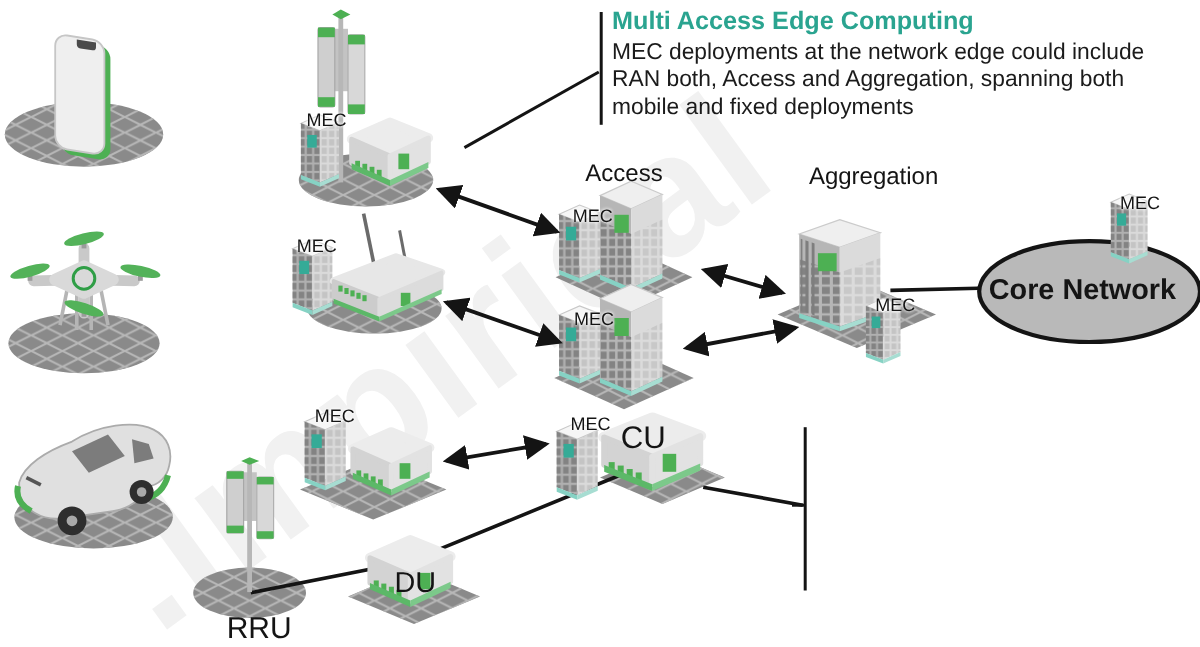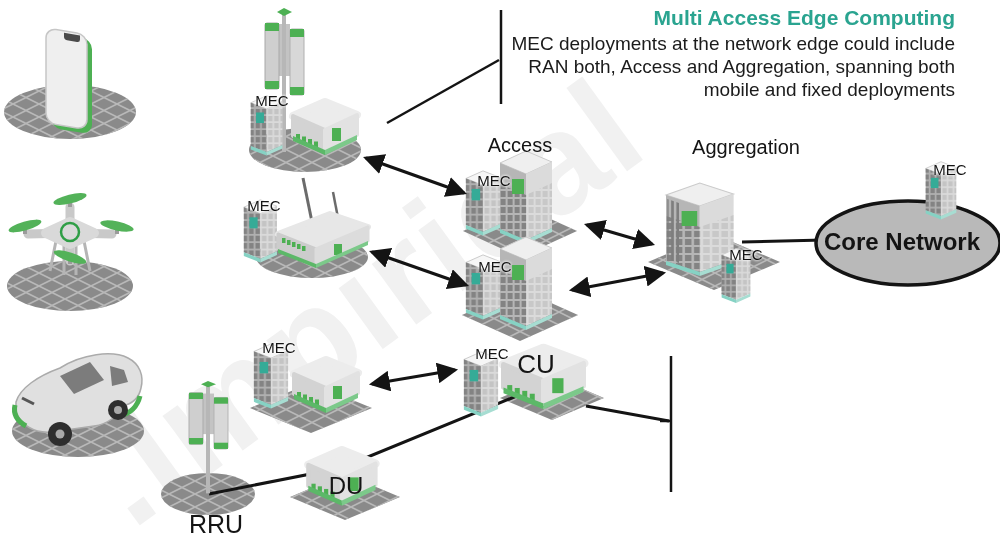--- a/index.html
+++ b/index.html
@@ -13,21 +13,21 @@
     transform:rotate(-36deg);transform-origin:0 0;white-space:nowrap;
     user-select:none;
   }
   #scene{position:absolute;left:0;top:0;z-index:1;}
   .lbl{position:absolute;z-index:3;color:#141414;text-align:center;line-height:1.05;}
   .lbl-big{font-size:26px;}
   .lbl-med{font-size:20px;}
   .lbl-mec{font-size:15px;width:44px;text-shadow:0 0 3px #fff,0 0 3px #fff;}
   .lbl-core{font-size:24px;font-weight:bold;}
   .lbl-box{font-size:26px;}
-  .callout{position:absolute;z-index:3;text-align:right;}
+  .callout{position:absolute;z-index:3;}
   .callout-title{font-size:21px;font-weight:bold;color:#2aa490;margin-bottom:2px;}
   .callout-body{font-size:19px;color:#1b1b1b;line-height:1.22;}
 </style>
 </head>
 <body>
 
 <div id="canvas">
 
   <div id="watermark">.Impirical</div>
 
@@ -235,21 +235,21 @@
     <g stroke="#141414" stroke-width="3.2" fill="none">
       <line x1="366" y1="158" x2="464" y2="193" marker-start="url(#ah)" marker-end="url(#ah)"></line>
       <line x1="587" y1="225" x2="652" y2="244" marker-start="url(#ah)" marker-end="url(#ah)"></line>
       <line x1="372" y1="252" x2="466" y2="285" marker-start="url(#ah)" marker-end="url(#ah)"></line>
       <line x1="572" y1="290" x2="663" y2="273" marker-start="url(#ah)" marker-end="url(#ah)"></line>
       <line x1="372" y1="384" x2="455" y2="370" marker-start="url(#ah)" marker-end="url(#ah)"></line>
     </g>
   </svg>
 
   <div class="lbl lbl-med" style="left:460px;top:135px;width:120px;">Access</div>
-  <div class="lbl lbl-med" style="left:672px;top:137px;width:148px;">Aggregation</div>
+  <div class="lbl lbl-med" style="left:654px;top:137px;width:148px;">Aggregation</div>
   <div class="lbl lbl-core" style="left:818px;top:229px;width:168px;">Core Network</div>
   <div class="lbl lbl-box" style="left:506px;top:351px;width:60px;">CU</div>
   <div class="lbl lbl-box" style="left:316px;top:454px;width:60px;font-size:24px;margin-top:19px;">DU</div>
   <div class="lbl lbl-big" style="left:176px;top:511px;width:80px;font-size:25px;">RRU</div>
 
   <div class="lbl lbl-mec" style="left:250px;top:93px;">MEC</div>
   <div class="lbl lbl-mec" style="left:242px;top:198px;">MEC</div>
   <div class="lbl lbl-mec" style="left:472px;top:173px;">MEC</div>
   <div class="lbl lbl-mec" style="left:473px;top:259px;">MEC</div>
   <div class="lbl lbl-mec" style="left:724px;top:247px;">MEC</div>

